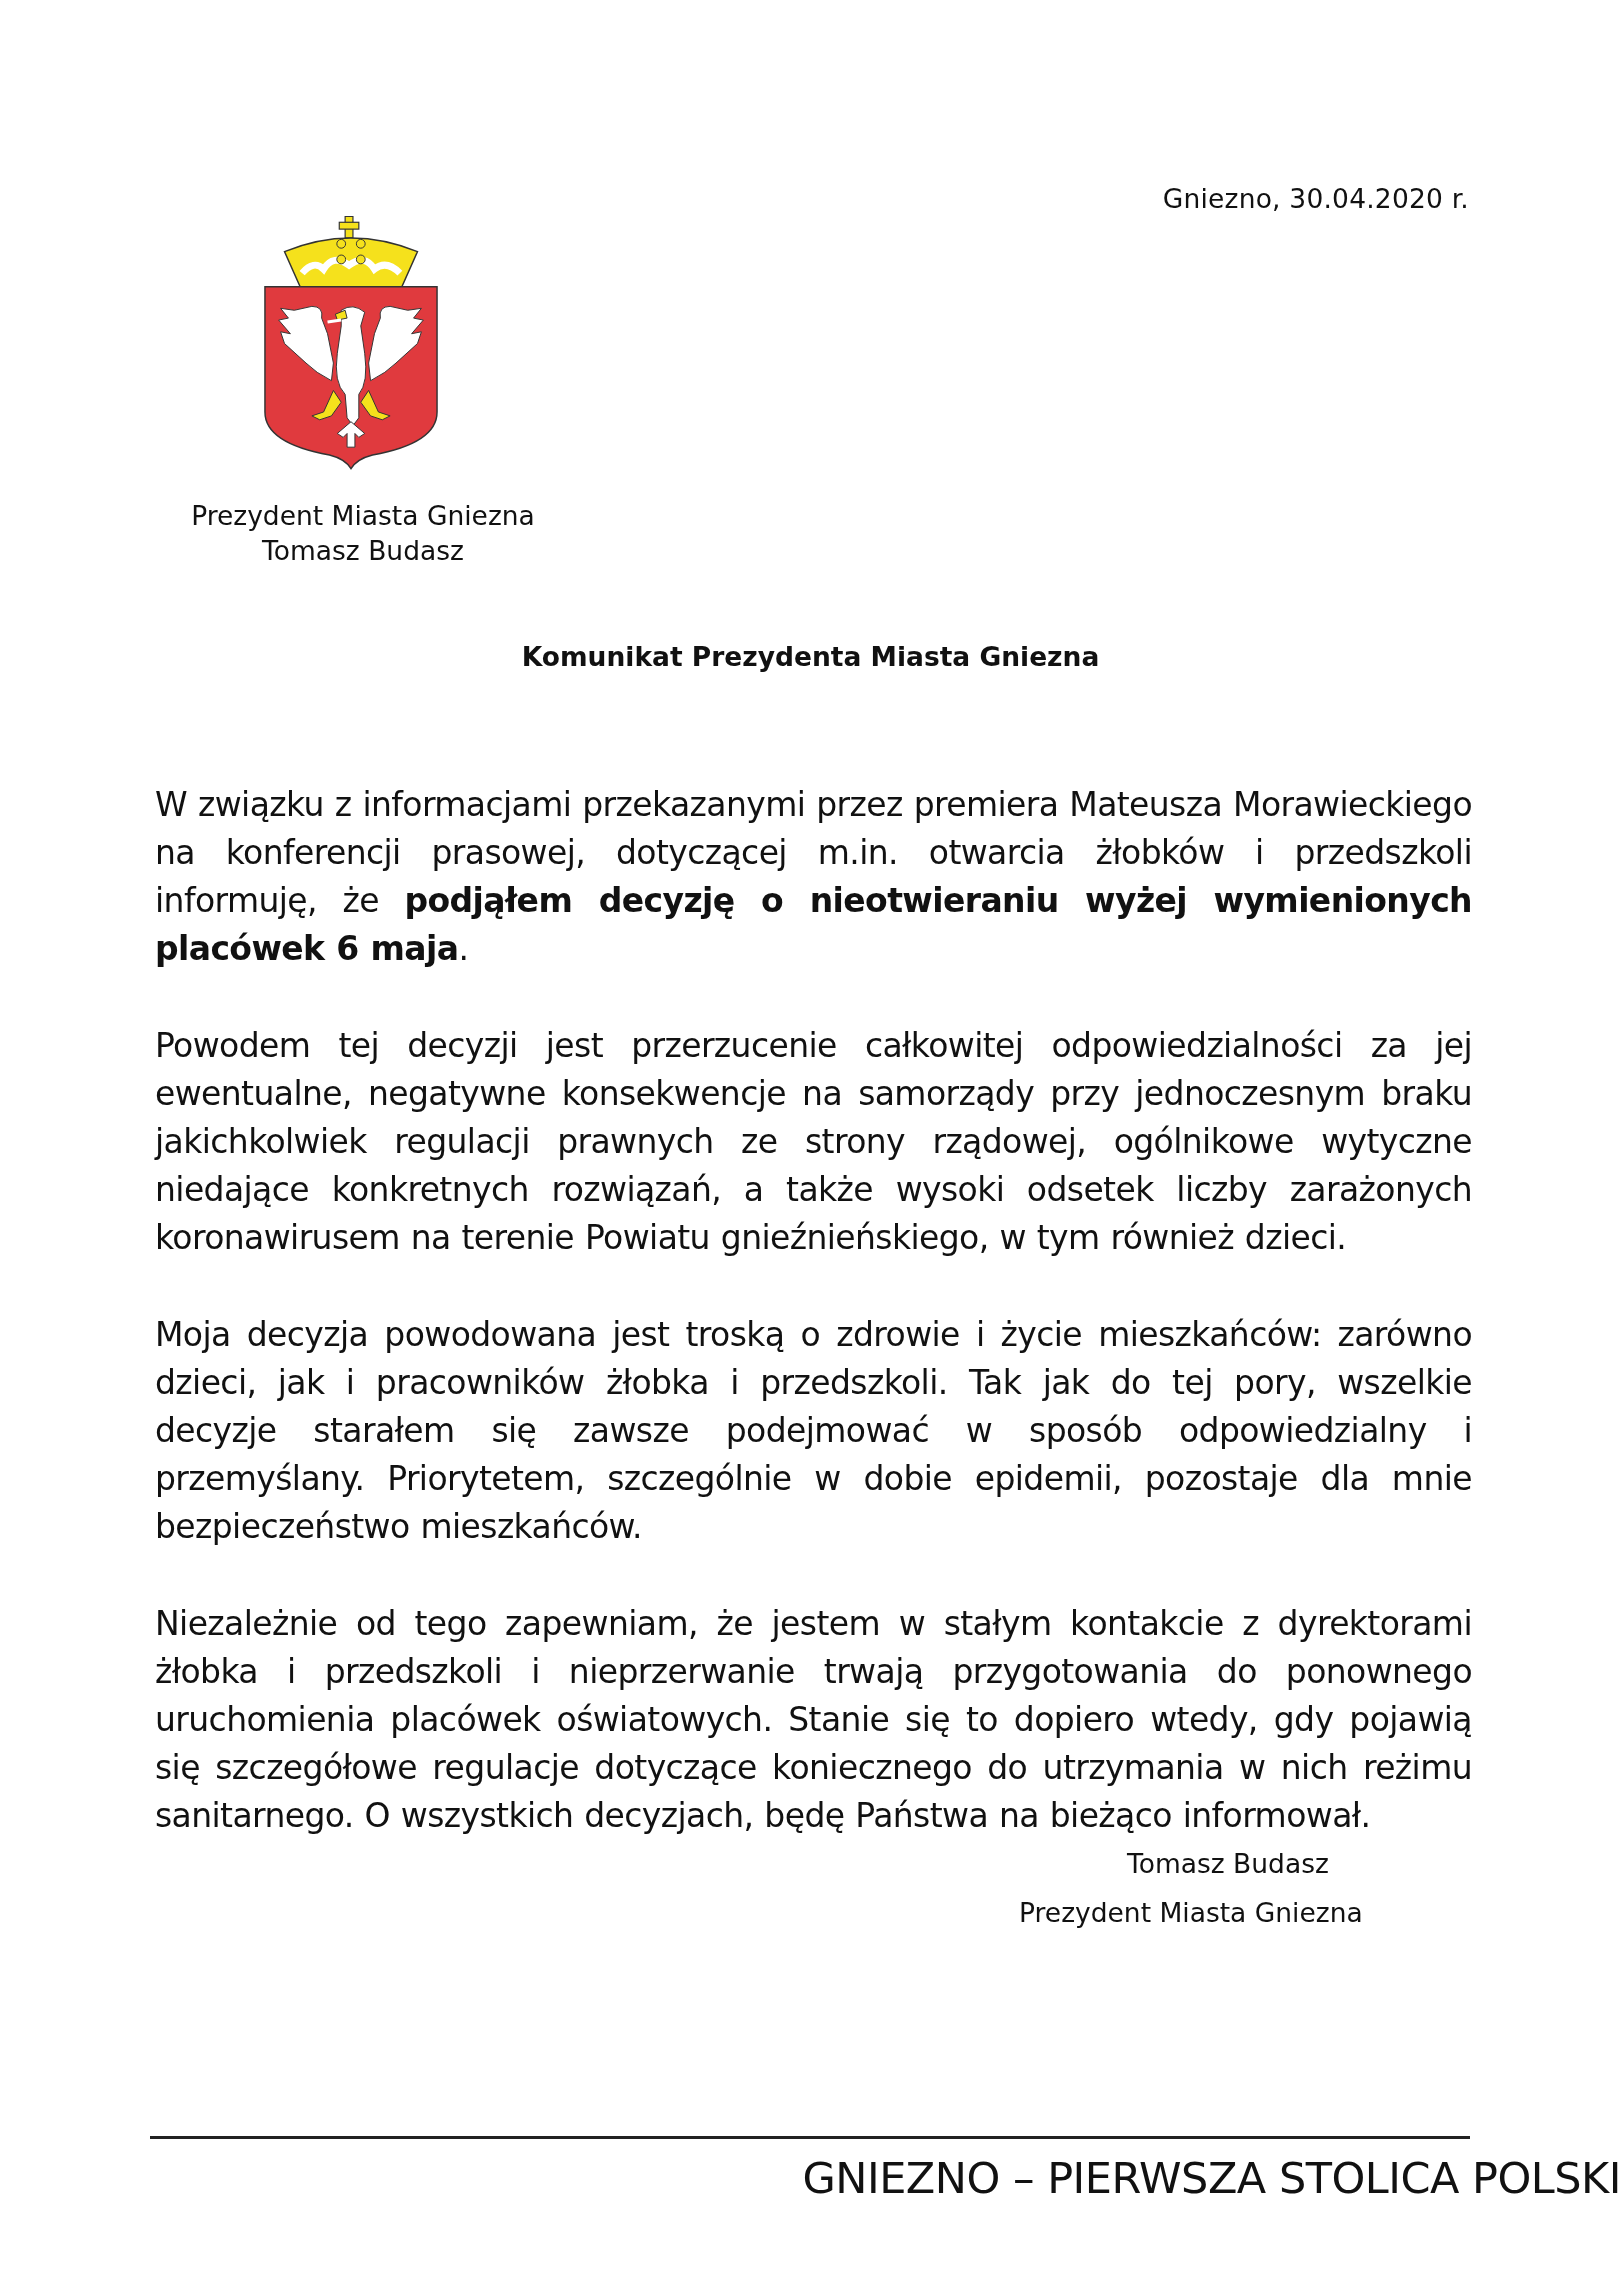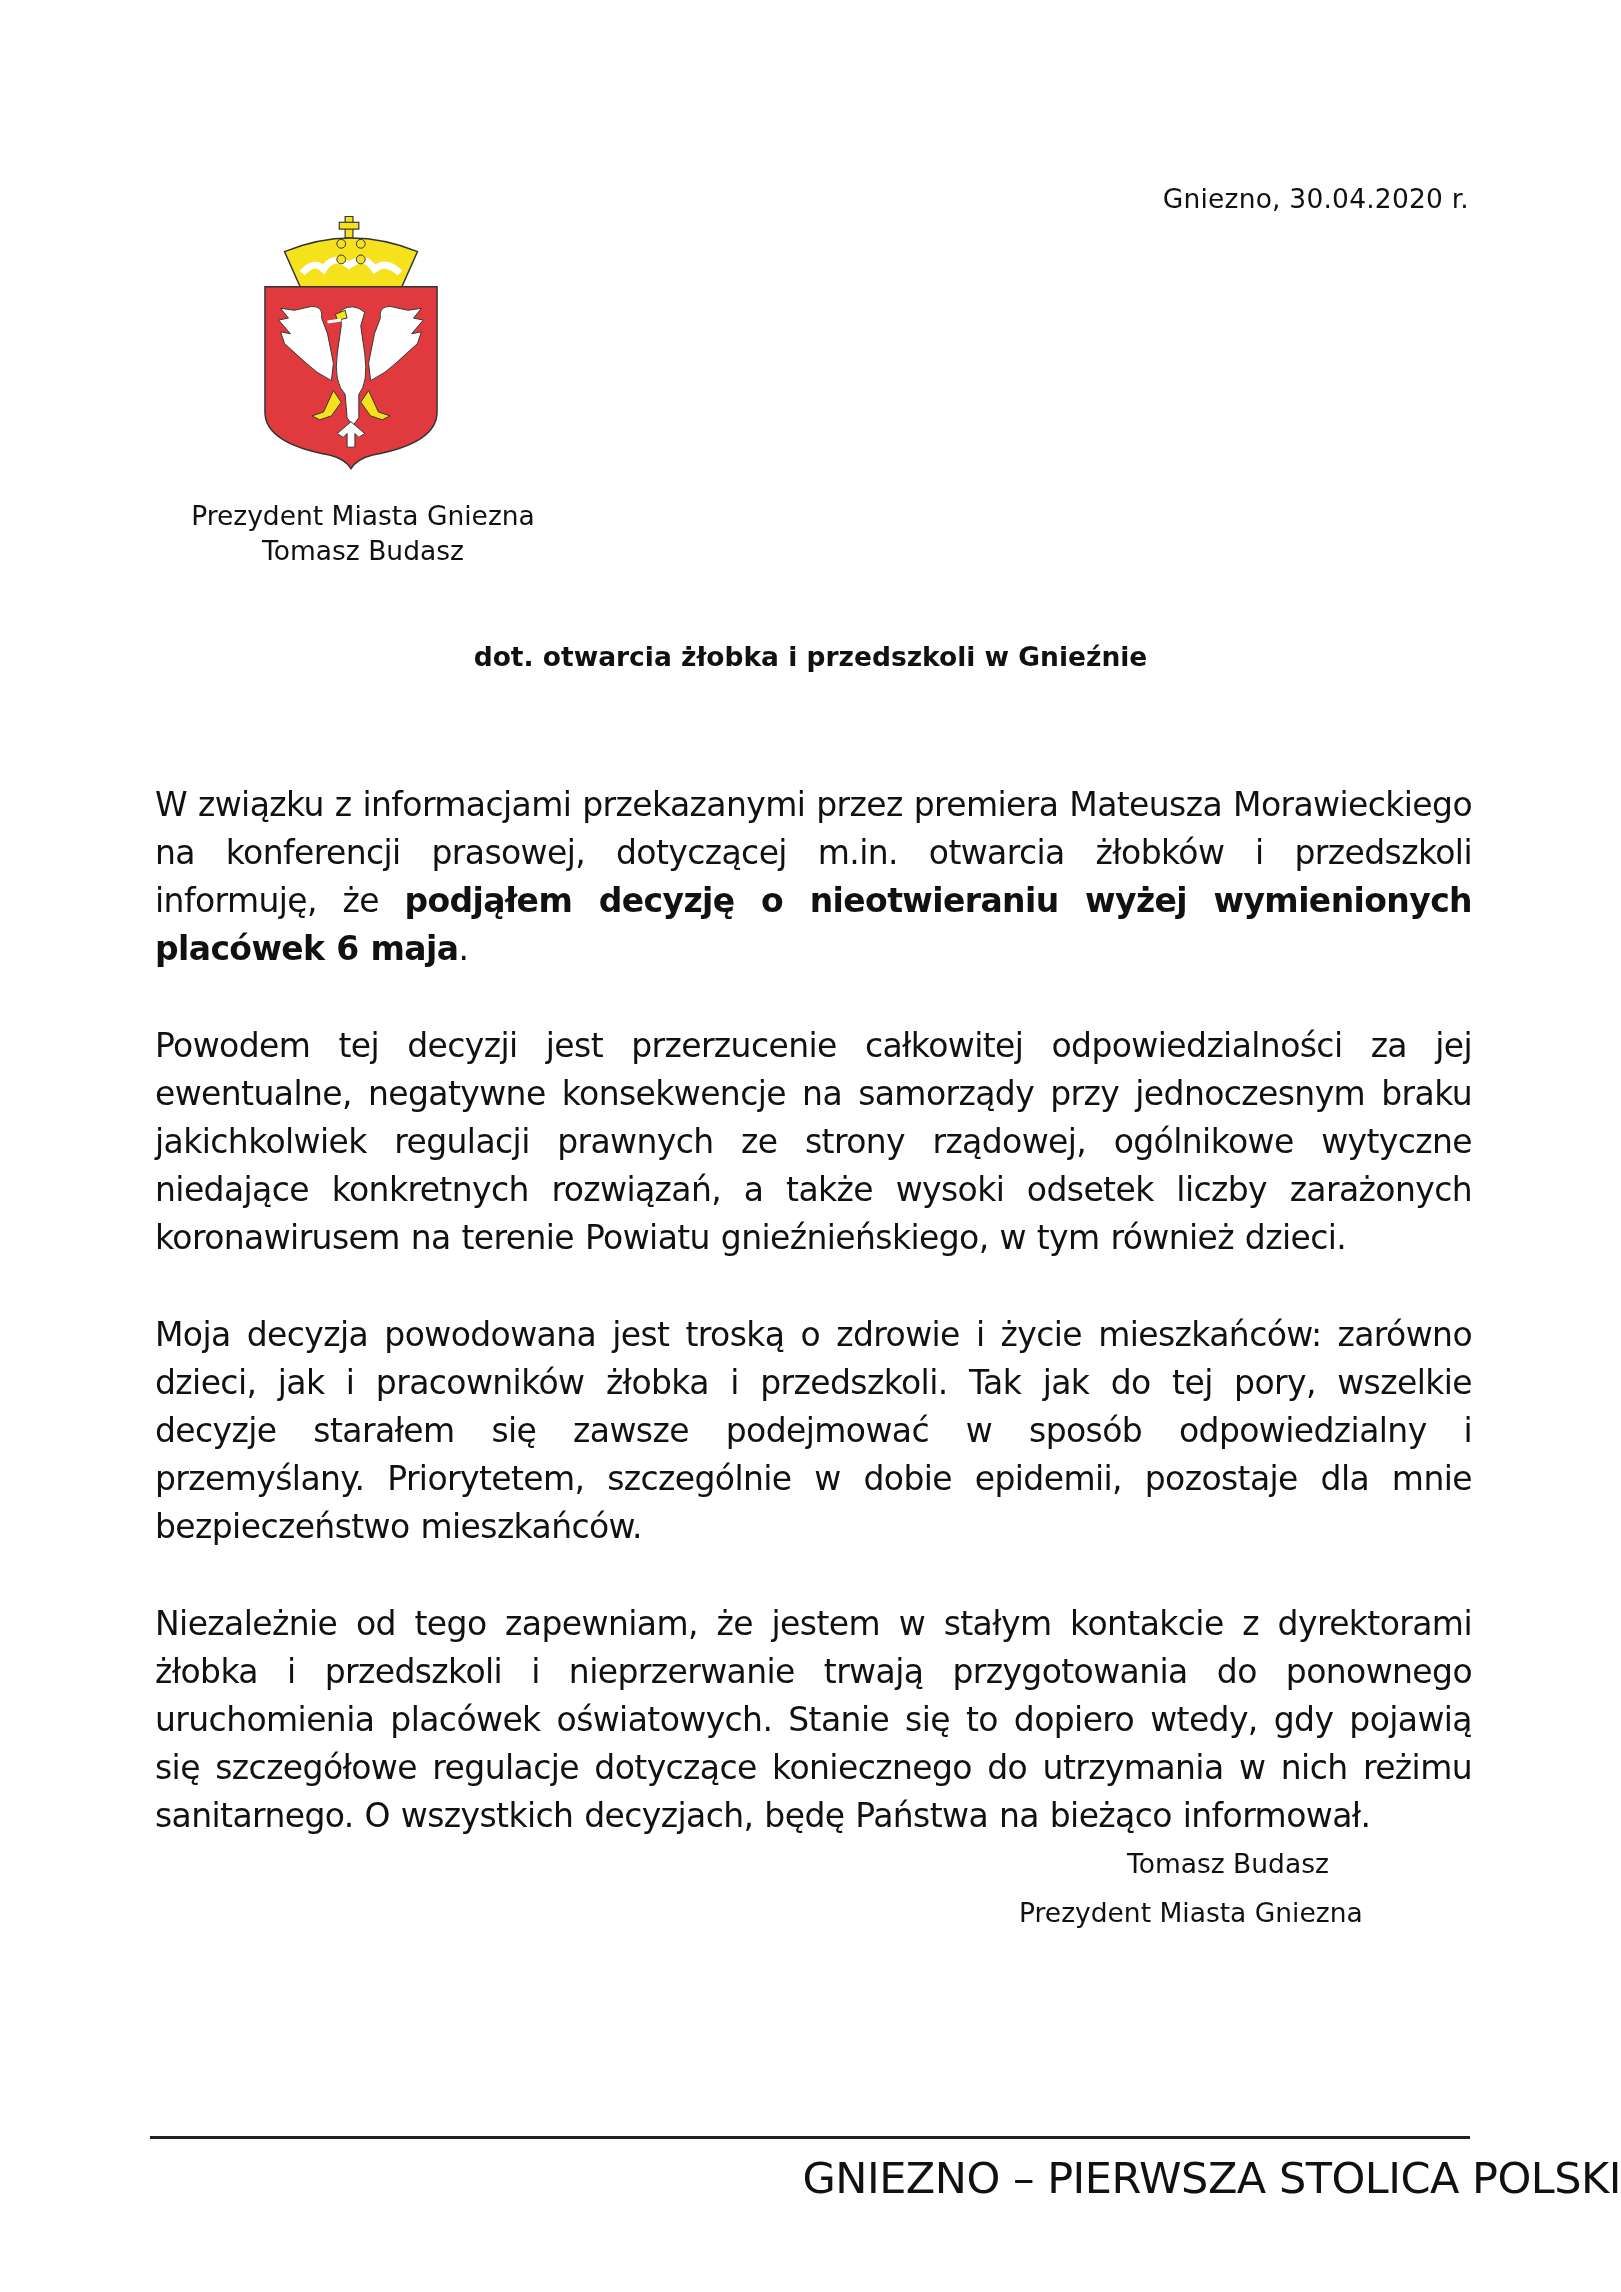--- a/index.html
+++ b/index.html
@@ -64,21 +64,21 @@
       </g>
     </svg>
   </div>
 
   <div class="author-block">
     <div>Prezydent Miasta Gniezna</div>
     <div>Tomasz Budasz</div>
   </div>
 
   <div class="title-block">
-    <div>dot. otwarcia żłobka i przedszkoli w Gnieźnie</div>
+    <div>Komunikat Prezydenta Miasta Gniezna</div>
   </div>
 
   <div class="body">
     <p><span>W związku z informacjami przekazanymi przez premiera Mateusza Morawieckiego na konferencji prasowej, dotyczącej m.in. otwarcia żłobków i przedszkoli informuję, że </span><b>podjąłem decyzję o nieotwieraniu wyżej wymienionych placówek 6 maja</b><span>.</span></p>
     <p>Powodem tej decyzji jest przerzucenie całkowitej odpowiedzialności za jej ewentualne, negatywne konsekwencje na samorządy przy jednoczesnym braku jakichkolwiek regulacji prawnych ze strony rządowej, ogólnikowe wytyczne niedające konkretnych rozwiązań, a także wysoki odsetek liczby zarażonych koronawirusem na terenie Powiatu gnieźnieńskiego, w tym również dzieci.</p>
     <p>Moja decyzja powodowana jest troską o zdrowie i życie mieszkańców: zarówno dzieci, jak i pracowników żłobka i przedszkoli. Tak jak do tej pory, wszelkie decyzje starałem się zawsze podejmować w sposób odpowiedzialny i przemyślany. Priorytetem, szczególnie w dobie epidemii, pozostaje dla mnie bezpieczeństwo mieszkańców.</p>
     <p>Niezależnie od tego zapewniam, że jestem w stałym kontakcie z dyrektorami żłobka i przedszkoli i nieprzerwanie trwają przygotowania do ponownego uruchomienia placówek oświatowych. Stanie się to dopiero wtedy, gdy pojawią się szczegółowe regulacje dotyczące koniecznego do utrzymania w nich reżimu sanitarnego. O wszystkich decyzjach, będę Państwa na bieżąco informował.</p>
   </div>
 
   <div class="signature">

